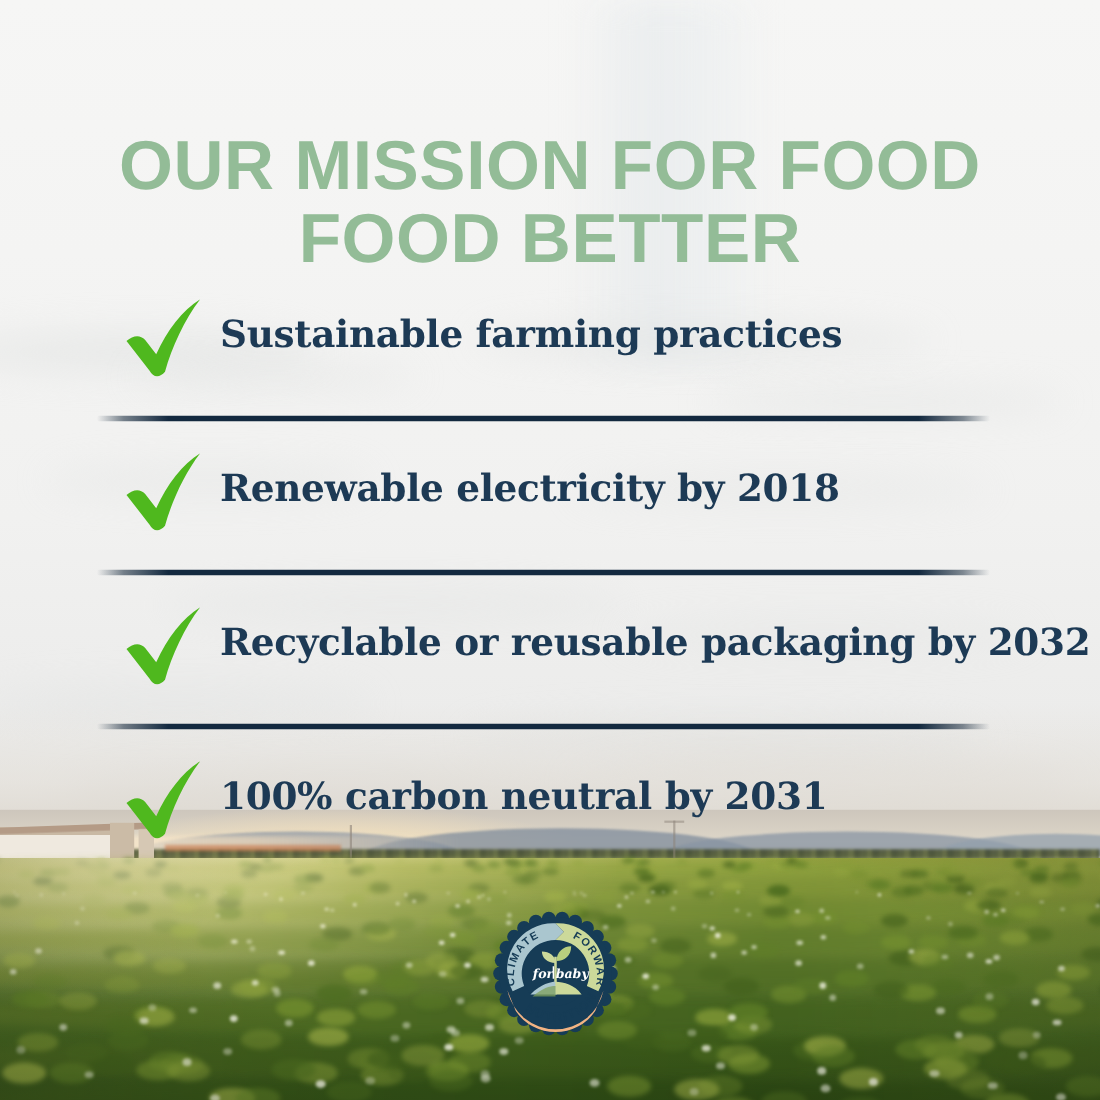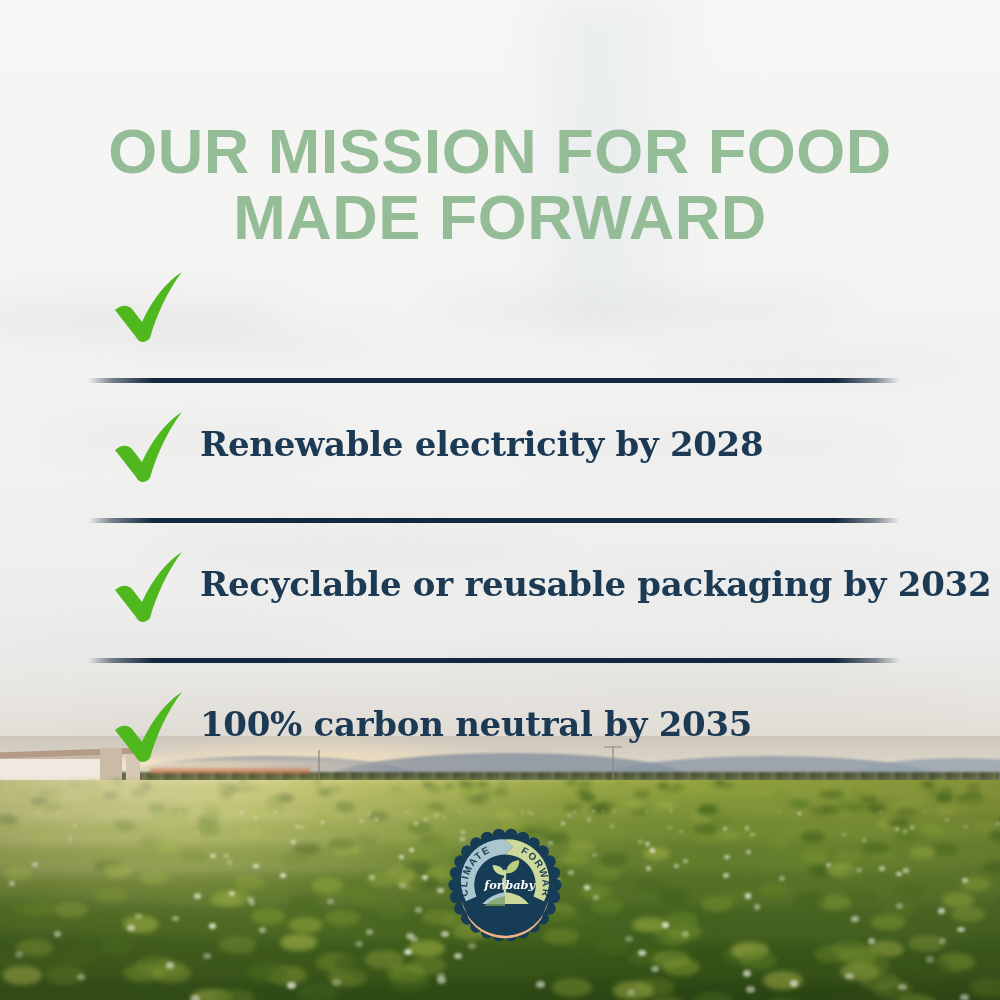--- a/index.html
+++ b/index.html
@@ -645,49 +645,50 @@
         <div class="blossom" style="left: 625.019px; top: 156.23px; width: 7.632px; height: 6.1056px; opacity: 0.35;"></div>
         <div class="blossom" style="left: 413.898px; top: 41.5946px; width: 3.7069px; height: 2.96552px; opacity: 0.82;"></div>
         <div class="blossom" style="left: 753.594px; top: 124.117px; width: 6.86312px; height: 5.4905px; opacity: 0.49;"></div>
       </div>
     <div class="sunglow"></div>
     <div class="darkvig"></div>
   </div>
 
   <div class="mission">
     <div>OUR MISSION FOR FOOD</div>
-    <div>MADE FORWARD</div>
+    <div>FOOD BETTER</div>
   </div>
 
   <div class="list" id="commitment-list">
       <div class="row">
         <div class="check"><svg viewBox="0 0 76 76" width="76" height="76" aria-hidden="true">
             <path d="M 3 38 C 9 33 15 32 20 37 L 30 50 C 40 28 54 10 70 0 C 56 18 44 44 38 66 C 33 72 27 71 24 65 Z" fill="#4fb81e"></path>
           </svg></div>
+        <div class="itxt">Sustainable farming practices</div>
         <div class="divider"></div>
       </div>
       <div class="row">
         <div class="check"><svg viewBox="0 0 76 76" width="76" height="76" aria-hidden="true">
             <path d="M 3 38 C 9 33 15 32 20 37 L 30 50 C 40 28 54 10 70 0 C 56 18 44 44 38 66 C 33 72 27 71 24 65 Z" fill="#4fb81e"></path>
           </svg></div>
-        <div class="itxt">Renewable electricity by 2028</div>
+        <div class="itxt">Renewable electricity by 2018</div>
         <div class="divider"></div>
       </div>
       <div class="row">
         <div class="check"><svg viewBox="0 0 76 76" width="76" height="76" aria-hidden="true">
             <path d="M 3 38 C 9 33 15 32 20 37 L 30 50 C 40 28 54 10 70 0 C 56 18 44 44 38 66 C 33 72 27 71 24 65 Z" fill="#4fb81e"></path>
           </svg></div>
         <div class="itxt">Recyclable or reusable packaging by 2032</div>
         <div class="divider"></div>
       </div>
       <div class="row">
         <div class="check"><svg viewBox="0 0 76 76" width="76" height="76" aria-hidden="true">
             <path d="M 3 38 C 9 33 15 32 20 37 L 30 50 C 40 28 54 10 70 0 C 56 18 44 44 38 66 C 33 72 27 71 24 65 Z" fill="#4fb81e"></path>
           </svg></div>
-        <div class="itxt">100% carbon neutral by 2035</div>
+        <div class="itxt">100% carbon neutral by 2031</div>
       </div>
     </div>
 
   <div class="badge">
     <svg viewBox="0 0 120 120" width="114" height="114" aria-hidden="true">
       <defs>
         <path id="arcL" d="M 22 74 A 40 40 0 0 1 46 25" fill="none"></path>
         <path id="arcR" d="M 74 25 A 40 40 0 0 1 98 74" fill="none"></path>
         <path id="arcB" d="M 20 80 A 44 44 0 0 0 100 80" fill="none"></path>
       </defs>

